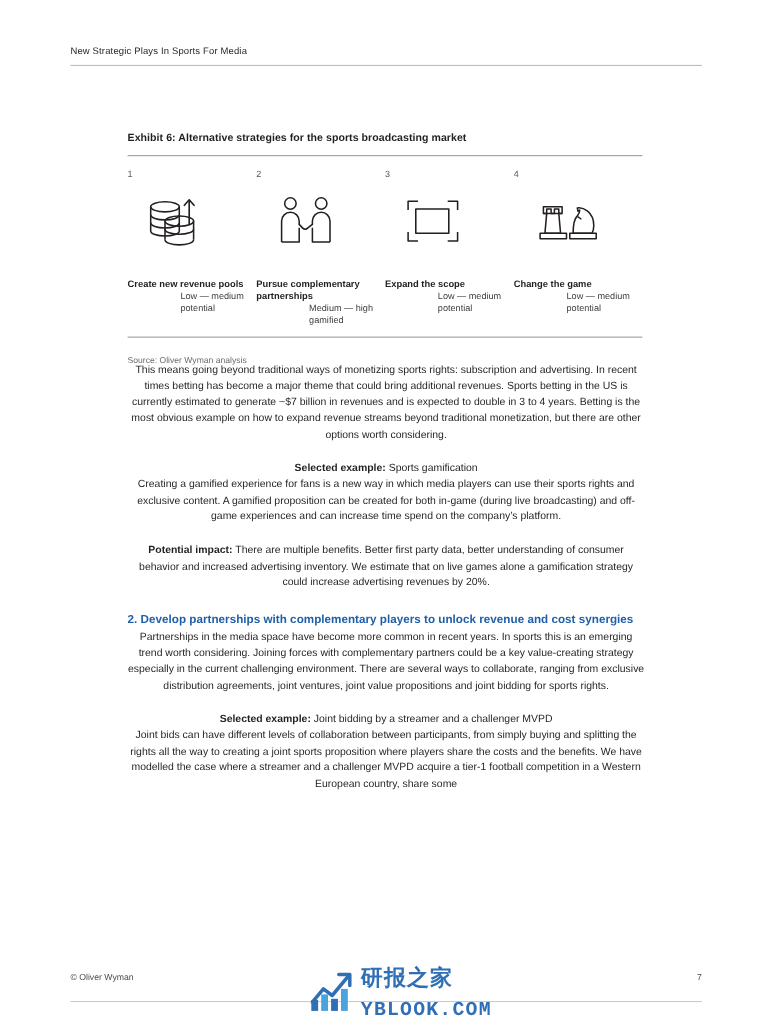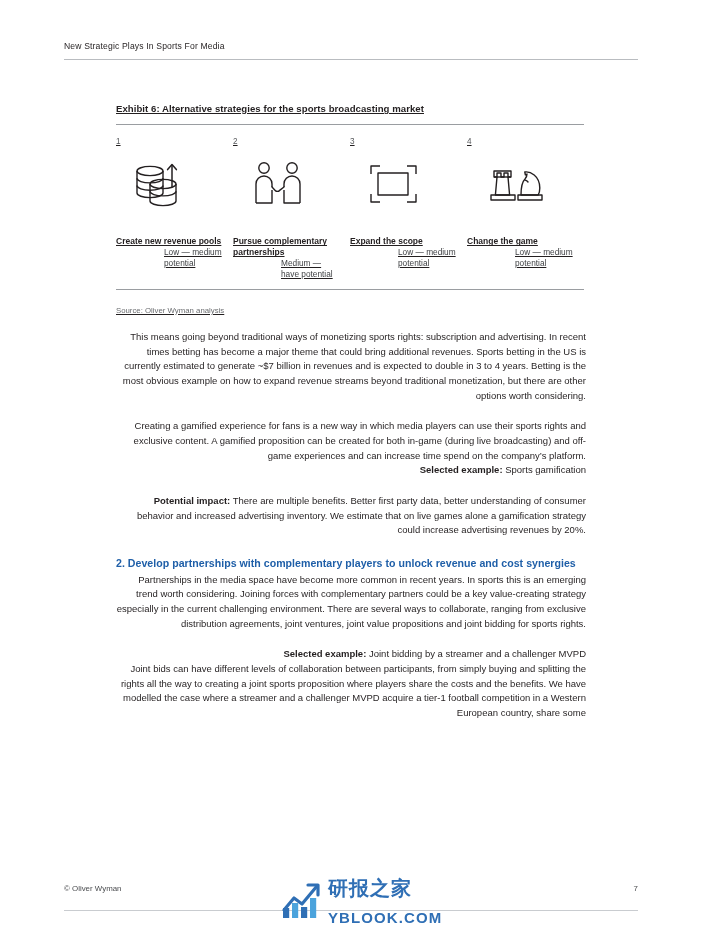--- a/index.html
+++ b/index.html
@@ -39,23 +39,22 @@
     margin-top: 8px;
     height: 1px;
     background: #b9bcc0;
     width: 574px;
   }
 
   
   .exhibit {
     position: absolute;
     left: 116px;
-    top: 103px;
+    top: 120px;
     width: 468px;
-    text-decoration: underline;
   }
   .exhibit-title {
     font-size: 9.6px;
     font-weight: bold;
     color: #231f20;
     letter-spacing: 0.05px;
     white-space: nowrap;
   }
   .exhibit-rule-top {
     margin-top: 10px;
@@ -123,21 +122,21 @@
     color: #1f5fa8;
     margin: 0 0 2px 0;
     line-height: 1.38;
     letter-spacing: 0.02px;
   }
   p.para {
     font-size: 9.5px;
     line-height: 1.545;
     margin: 0;
     color: #231f20;
-    text-align: right;
+    text-align: center;
   }
   .blk { margin-bottom: 16px; }
   .lead {
     font-weight: bold;
   }
   .gap-before { margin-top: 18px; }
 
   
   .footer-rule {
     position: absolute;
@@ -182,26 +181,26 @@
   }
   .wm-cn {
     font-size: 20px;
     font-weight: bold;
     color: #2f6fb5;
     letter-spacing: 1px;
     font-family: "DejaVu Sans", sans-serif;
     line-height: 1.02;
   }
   .wm-en {
-    font-size: 15px;
+    font-size: 18px;
     font-weight: bold;
     color: #2f6fb5;
     letter-spacing: 1.1px;
     margin-top: 12px;
-    font-family: Liberation Sans, sans-serif;
+    font-family: Liberation Mono, monospace;
   }
 </style>
 </head>
 <body>
 
 <div class="page">
 
   <div class="running-header">
     <div class="rh-text">New Strategic Plays In Sports For Media</div>
     <div class="rh-rule"></div>
@@ -246,21 +245,21 @@
             <circle cx="15" cy="9" r="5.2"></circle>
             <circle cx="43" cy="9" r="5.2"></circle>
             <path d="M7 44 V25 a8 8 0 0 1 8-8 a8 8 0 0 1 8 8 v3" stroke-linejoin="round"></path>
             <path d="M7 44 h16 V31" stroke-linejoin="round"></path>
             <path d="M51 44 V25 a8 8 0 0 0 -8-8 a8 8 0 0 0 -8 8 v3" stroke-linejoin="round"></path>
             <path d="M51 44 h-16 V31" stroke-linejoin="round"></path>
             <path d="M23 28 l3.2 3.4 a3 3 0 0 0 4.4 0 L35 28" stroke-linejoin="round" stroke-linecap="round"></path>
           </svg>
         </div>
         <div class="ex-label">Pursue complementary partnerships</div>
-        <div class="ex-sub">Medium — have potential</div>
+        <div class="ex-sub">Medium — high gamified</div>
       </div>
 
       <div class="ex-col">
         <div class="ex-num">3</div>
         <div class="ex-icon">
           <svg width="56" height="52" viewBox="0 0 56 52" fill="none" stroke="#231f20" stroke-width="1.4">
             <rect x="12" y="14" width="30" height="22" stroke-linejoin="round"></rect>
             <path d="M5 15 V7 h9" stroke-linejoin="round"></path>
             <path d="M50 15 V7 h-9" stroke-linejoin="round"></path>
             <path d="M5 35 v8 h9" stroke-linejoin="round"></path>
@@ -296,22 +295,22 @@
     <div class="exhibit-source">Source: Oliver Wyman analysis</div>
   </div>
 
   <div class="body-col">
 
     <div class="blk">
       <p class="para">This means going beyond traditional ways of monetizing sports rights: subscription and advertising. In recent times betting has become a major theme that could bring additional revenues. Sports betting in the US is currently estimated to generate ~$7 billion in revenues and is expected to double in 3 to 4 years. Betting is the most obvious example on how to expand revenue streams beyond traditional monetization, but there are other options worth considering.</p>
     </div>
 
     <div class="blk">
+      <p class="para"><span class="lead">Selected example:</span> <span>Sports gamification</span></p>
       <p class="para">Creating a gamified experience for fans is a new way in which media players can use their sports rights and exclusive content. A gamified proposition can be created for both in-game (during live broadcasting) and off-game experiences and can increase time spend on the company’s platform.</p>
-      <p class="para"><span class="lead">Selected example:</span> <span>Sports gamification</span></p>
     </div>
 
     <div class="blk">
       <p class="para"><span class="lead">Potential impact:</span> <span>There are multiple benefits. Better first party data, better understanding of consumer behavior and increased advertising inventory. We estimate that on live games alone a gamification strategy could increase advertising revenues by 20%.</span></p>
     </div>
 
     <div class="blk gap-before">
       <h2 class="sec-head">2. Develop partnerships with complementary players to unlock revenue and cost synergies</h2>
       <p class="para">Partnerships in the media space have become more common in recent years. In sports this is an emerging trend worth considering. Joining forces with complementary partners could be a key value-creating strategy especially in the current challenging environment. There are several ways to collaborate, ranging from exclusive distribution agreements, joint ventures, joint value propositions and joint bidding for sports rights.</p>
     </div>

